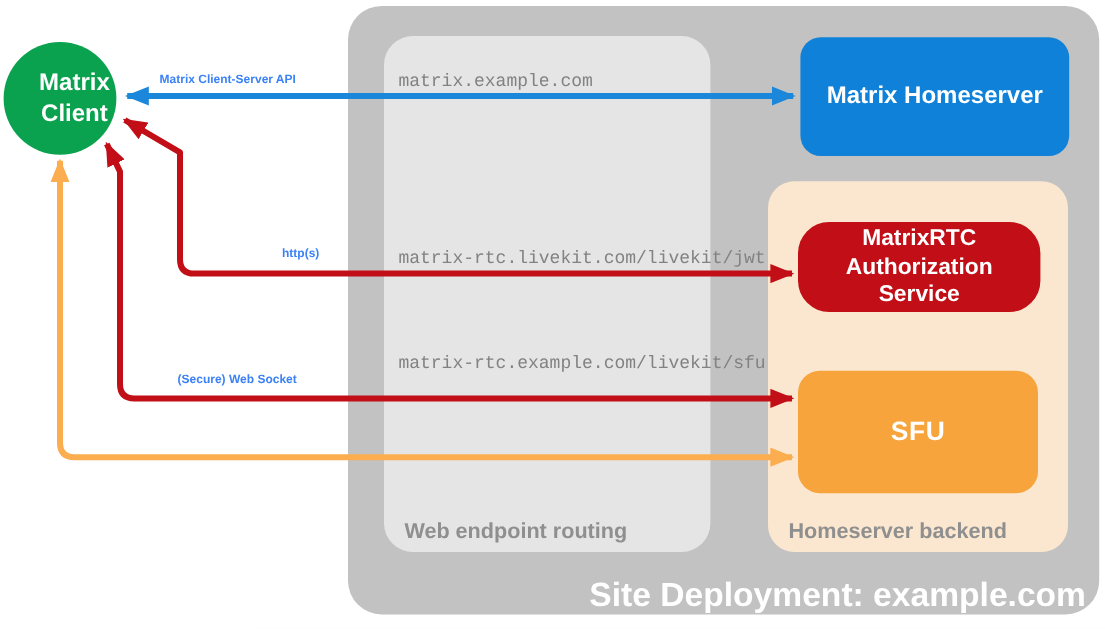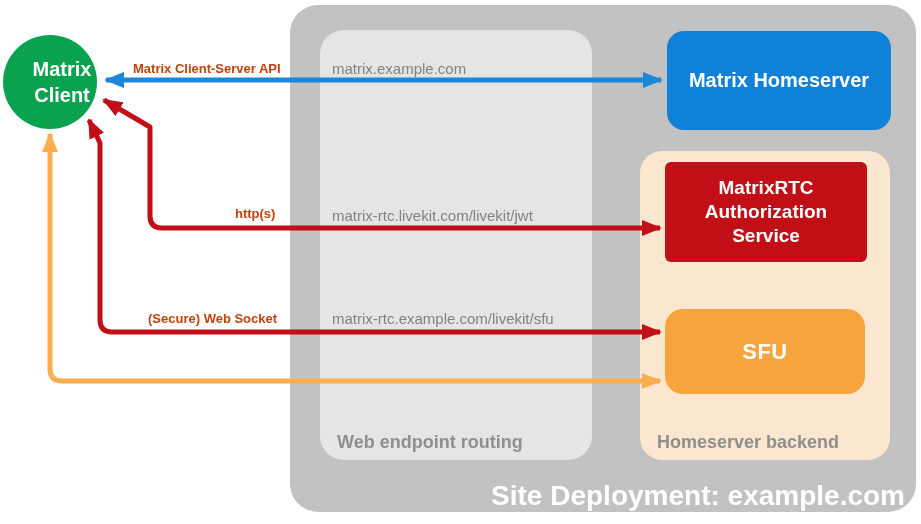--- a/index.html
+++ b/index.html
@@ -12,40 +12,40 @@
   .routing{position:absolute;left:320px;top:30px;width:272px;height:430px;
     background:#e5e5e5;border-radius:24px;}
   .backend{position:absolute;left:640px;top:151px;width:250px;height:309px;
     background:#fbe7cf;border-radius:22px;}
 
   
   .node{position:absolute;display:flex;align-items:center;justify-content:center;
     color:#ffffff;font-weight:bold;text-align:center;}
   .homeserver{left:667px;top:31px;width:224px;height:99px;background:#0f81d8;
     border-radius:17px;font-size:20px;}
-  .auth{left:665px;top:162px;width:202px;height:100px;background:#c20e16;
-    border-radius:6px;font-size:19px;line-height:1.25;padding:0 4px;box-sizing:border-box;}
+  .auth{left:665px;top:185px;width:202px;height:75px;background:#c20e16;
+    border-radius:26px;font-size:19px;line-height:1.25;padding:0 4px;box-sizing:border-box;}
   .auth span{display:block;max-width:150px;}
-  .sfu{left:665px;top:309px;width:200px;height:85px;background:#f7a43c;
+  .sfu{left:665px;top:309px;width:200px;height:102px;background:#f7a43c;
     border-radius:18px;font-size:22px;letter-spacing:.5px;}
   .client{position:absolute;left:3px;top:35px;width:94px;height:94px;border-radius:50%;
     background:#0ba24f;display:flex;align-items:center;justify-content:flex-end;
     color:#fff;font-weight:bold;font-size:20px;line-height:1.3;text-align:center;}
   .client span{display:block;max-width:70px;}
 
   
   svg.wires{position:absolute;left:0;top:0;width:921px;height:524px;pointer-events:none;}
   .wire{fill:none;stroke-width:5;stroke-linejoin:round;}
   .wire.blue{stroke:#1b87da;}
   .wire.red{stroke:#c20e16;}
   .wire.orange{stroke:#fbad4f;}
 
   
-  .conn-label{position:absolute;font-size:13px;font-weight:bold;color:#c2410c;white-space:nowrap;}
-  .url{position:absolute;font-family:Liberation Sans, sans-serif;font-size:15px;
+  .conn-label{position:absolute;font-size:10px;font-weight:bold;color:#3b82f6;white-space:nowrap;}
+  .url{position:absolute;font-family:Liberation Mono, monospace;font-size:15px;
     color:#828282;white-space:nowrap;}
   .section-label{position:absolute;font-size:18px;font-weight:bold;color:#8f8f8f;white-space:nowrap;}
   .deploy-label{position:absolute;left:465px;top:480px;width:440px;text-align:right;
     font-size:28px;font-weight:bold;color:#ffffff;white-space:nowrap;}
 </style>
 </head>
 <body>
 
 <div class="canvas">
 
@@ -88,19 +88,19 @@
   <div class="node sfu">
     <span>SFU</span>
   </div>
 
   <div class="conn-label" style="left:133px;top:61px;">Matrix Client-Server API</div>
   <div class="conn-label" style="left:235px;top:206px;">http(s)</div>
   <div class="conn-label" style="left:148px;top:311px;">(Secure) Web Socket</div>
 
   <div class="url" style="left:332px;top:60px;">matrix.example.com</div>
   <div class="url" style="left:332px;top:207px;">matrix-rtc.livekit.com/livekit/jwt</div>
-  <div class="url" style="left:332px;top:310px;">matrix-rtc.example.com/livekit/sfu</div>
+  <div class="url" style="left:332px;top:295px;">matrix-rtc.example.com/livekit/sfu</div>
 
   <div class="section-label" style="left:337px;top:432px;">Web endpoint routing</div>
   <div class="section-label" style="left:657px;top:432px;">Homeserver backend</div>
   <div class="deploy-label">Site Deployment: example.com</div>
 
 </div>
 
 </body></html>

